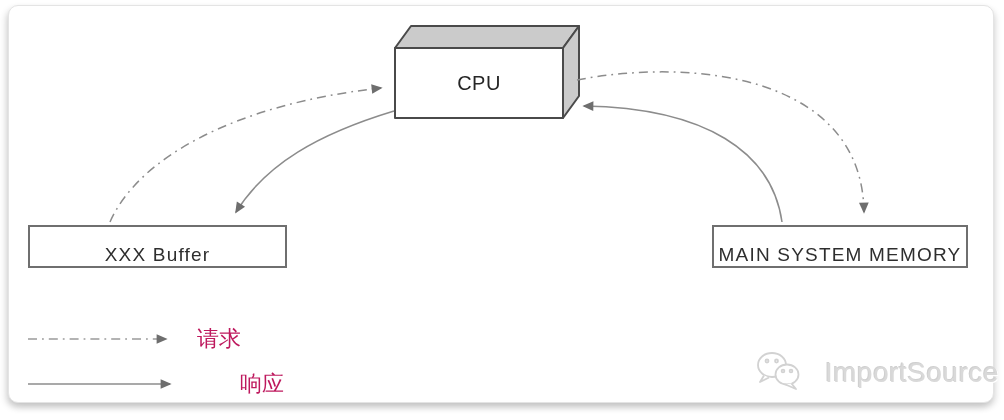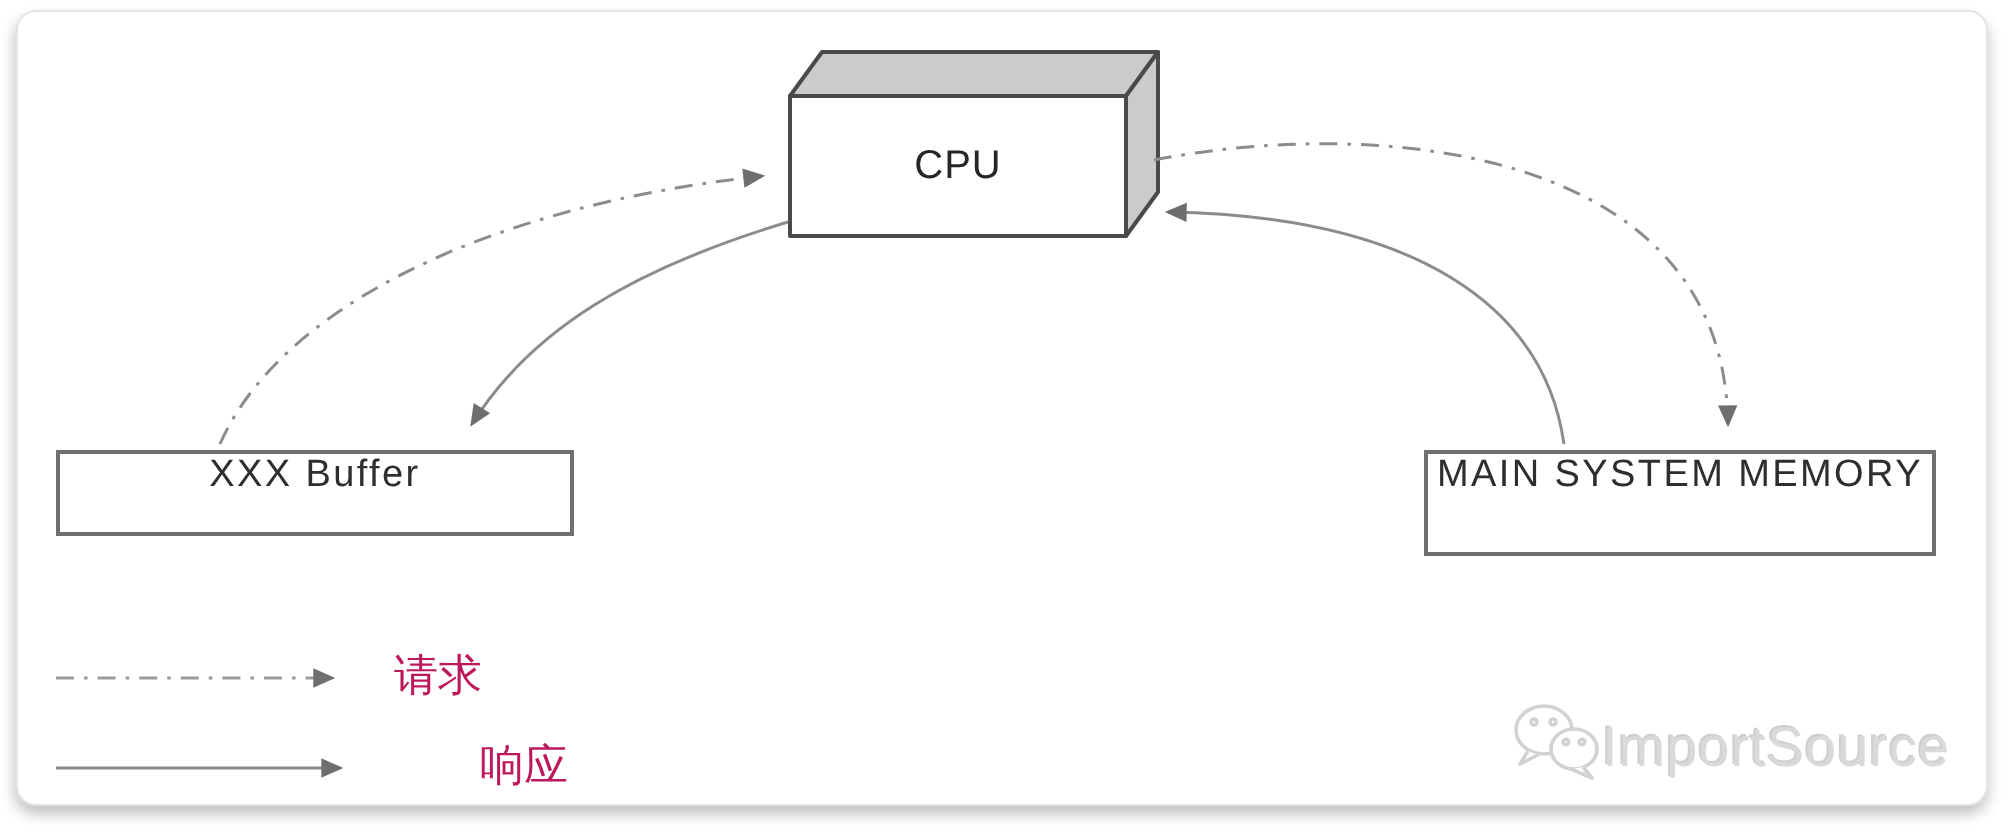--- a/index.html
+++ b/index.html
@@ -25,29 +25,29 @@
     left: 0; top: 0;
     width: 1004px; height: 420px;
     z-index: 1;
   }
   .node-box {
     position: absolute;
     box-sizing: border-box;
     background: #ffffff;
     border: 2px solid #6f6f6f;
     display: flex;
-    align-items: flex-start;
+    align-items: flex-end;
     justify-content: center;
     z-index: 2;
     color: #2e2e2e;
     font-size: 19px;
     letter-spacing: 1.2px;
   }
   #buffer-box { left: 28px; top: 225px; width: 259px; height: 43px; }
-  #memory-box { left: 712px; top: 225px; width: 256px; height: 53px; }
+  #memory-box { left: 712px; top: 225px; width: 256px; height: 43px; }
   #cpu-label {
     position: absolute;
     left: 395px; top: 48px;
     width: 168px; height: 70px;
     display: flex; align-items: center; justify-content: center;
     font-size: 20px;
     color: #262626;
     letter-spacing: 0.5px;
     z-index: 2;
   }
@@ -61,21 +61,21 @@
     z-index: 2;
     font-family: "DejaVu Sans", "Liberation Sans", sans-serif;
   }
   #legend-request-label  { top: 326px; }
   #legend-response-label { top: 371px; margin-left: 43px; }
   #watermark {
     position: absolute;
     left: 755px; top: 350px;
     display: flex;
     align-items: center;
-    gap: 0;
+    gap: 24px;
     z-index: 2;
   }
   #watermark-text {
     font-size: 28px;
     color: #d9d9d9;
     letter-spacing: 0.5px;
     text-shadow: -1px -1px 0 #cfcfcf, 1px 1px 0 #ffffff;
   }
 </style>
 </head>

